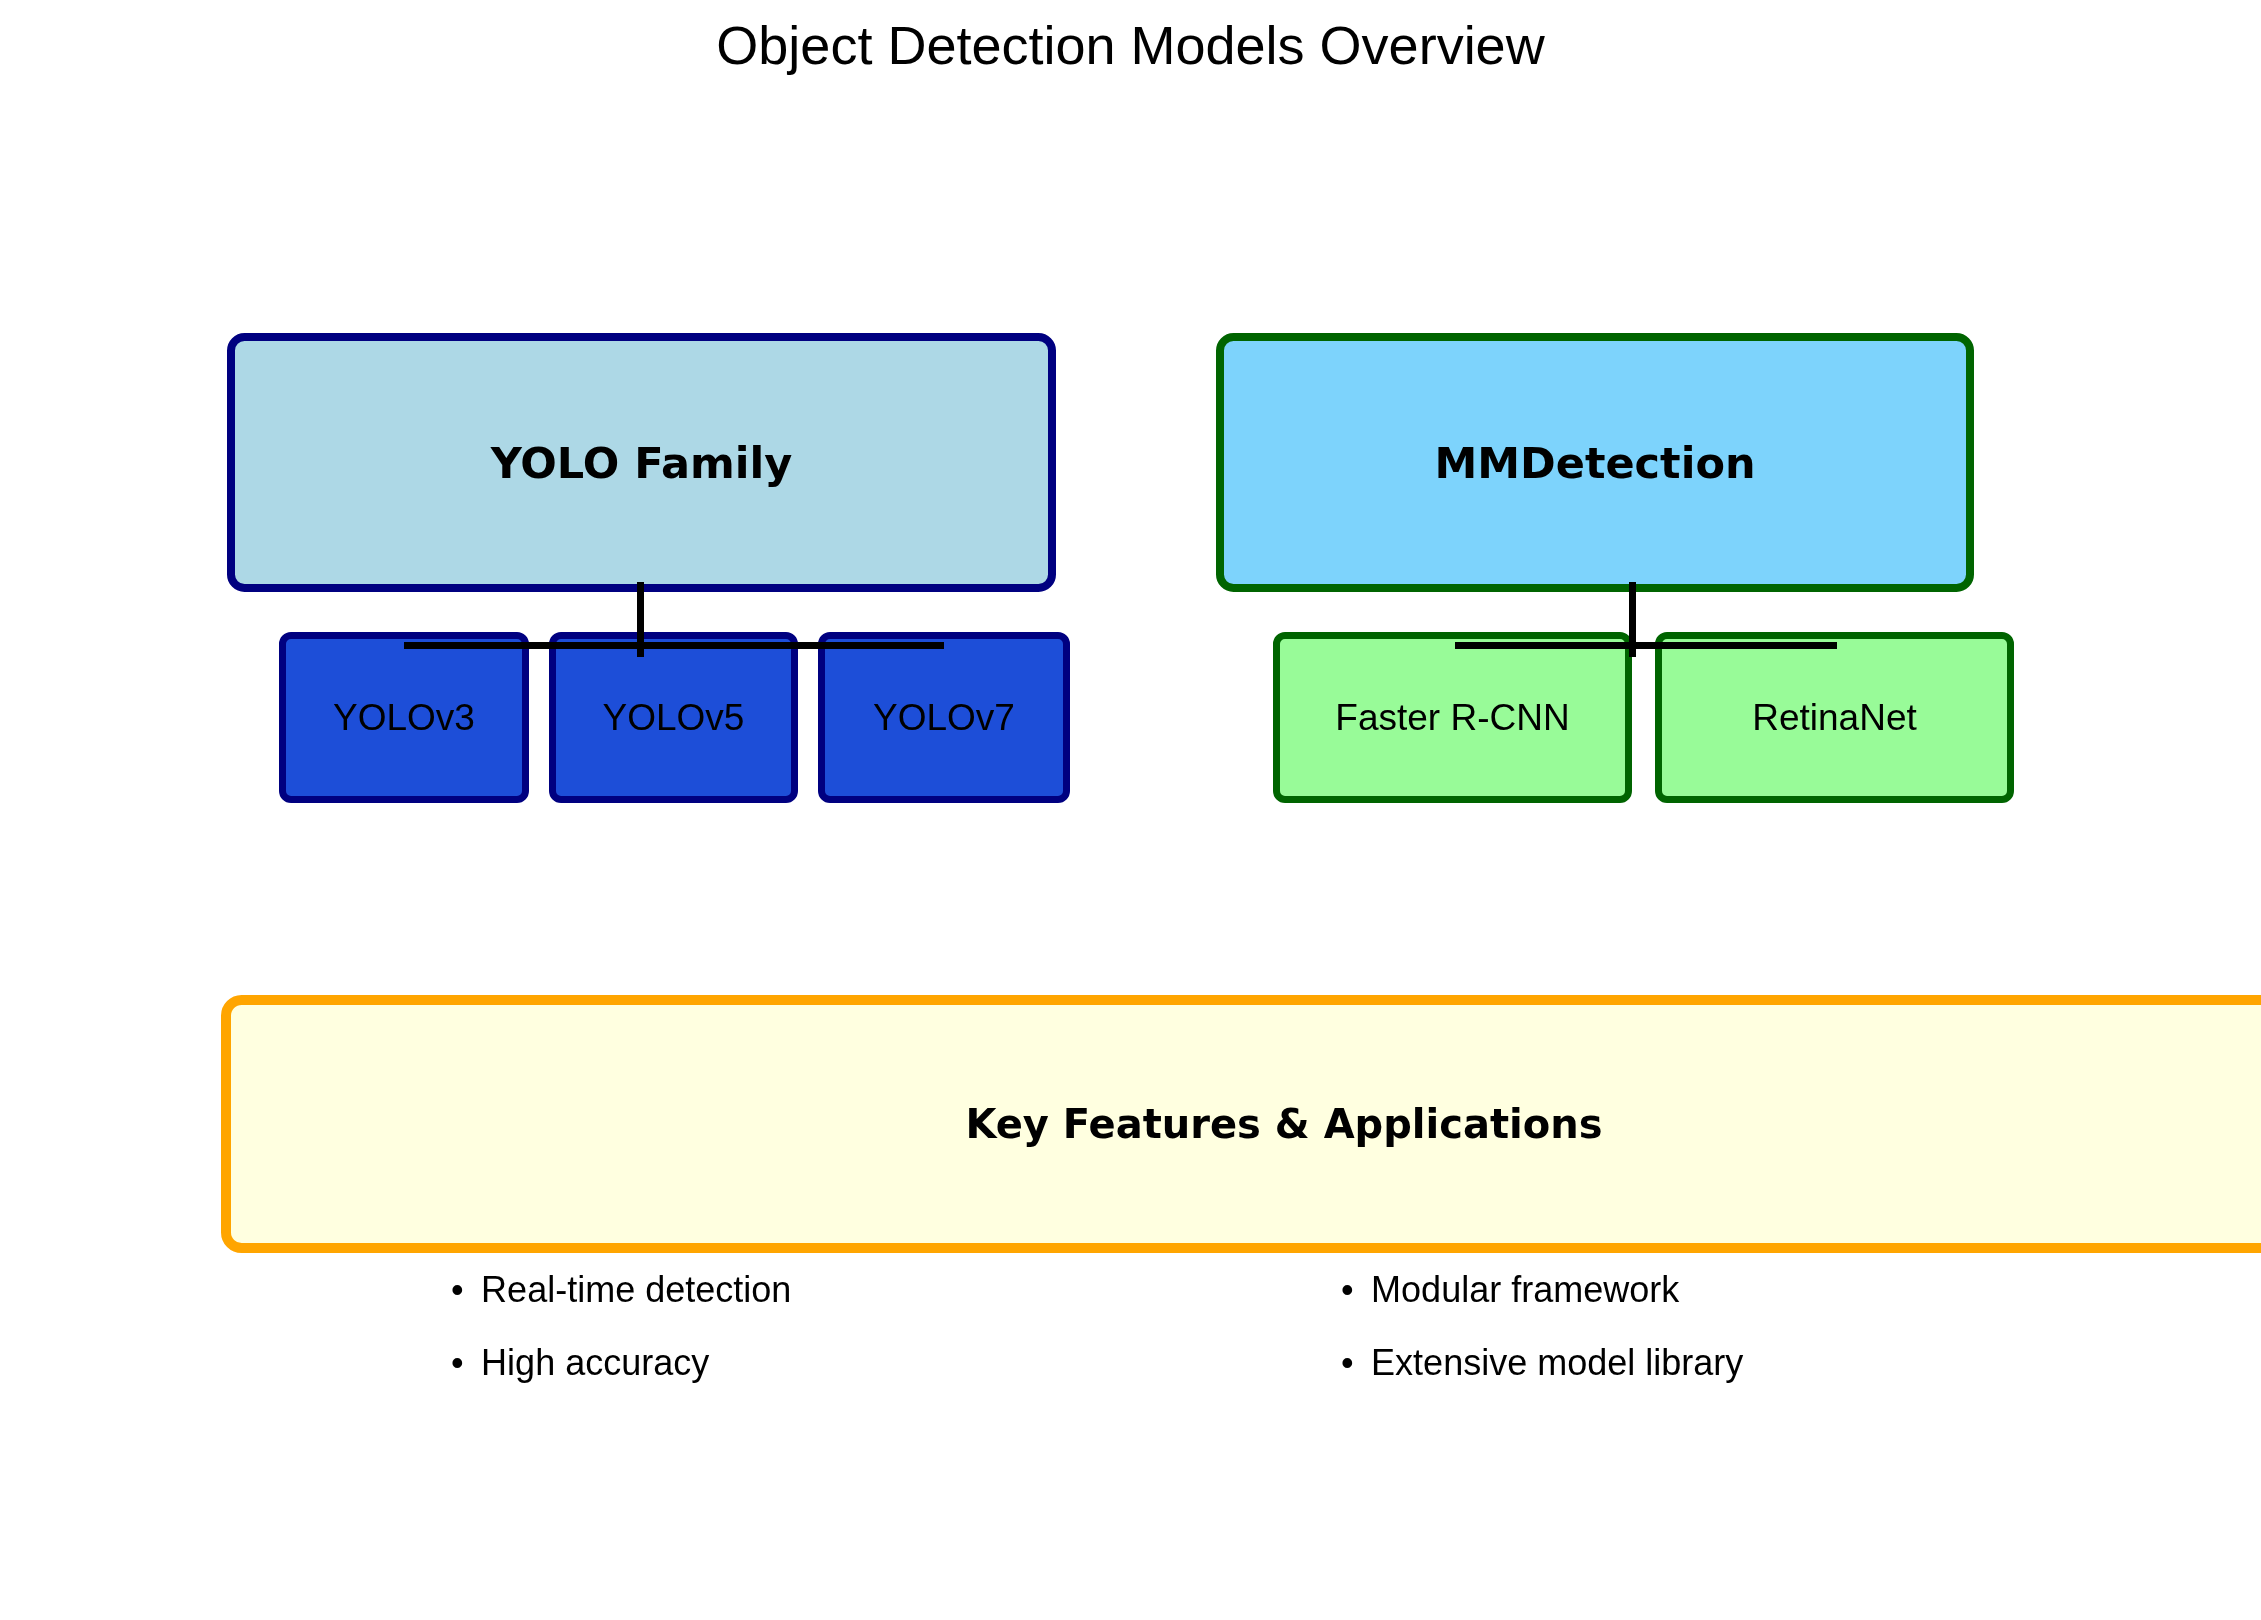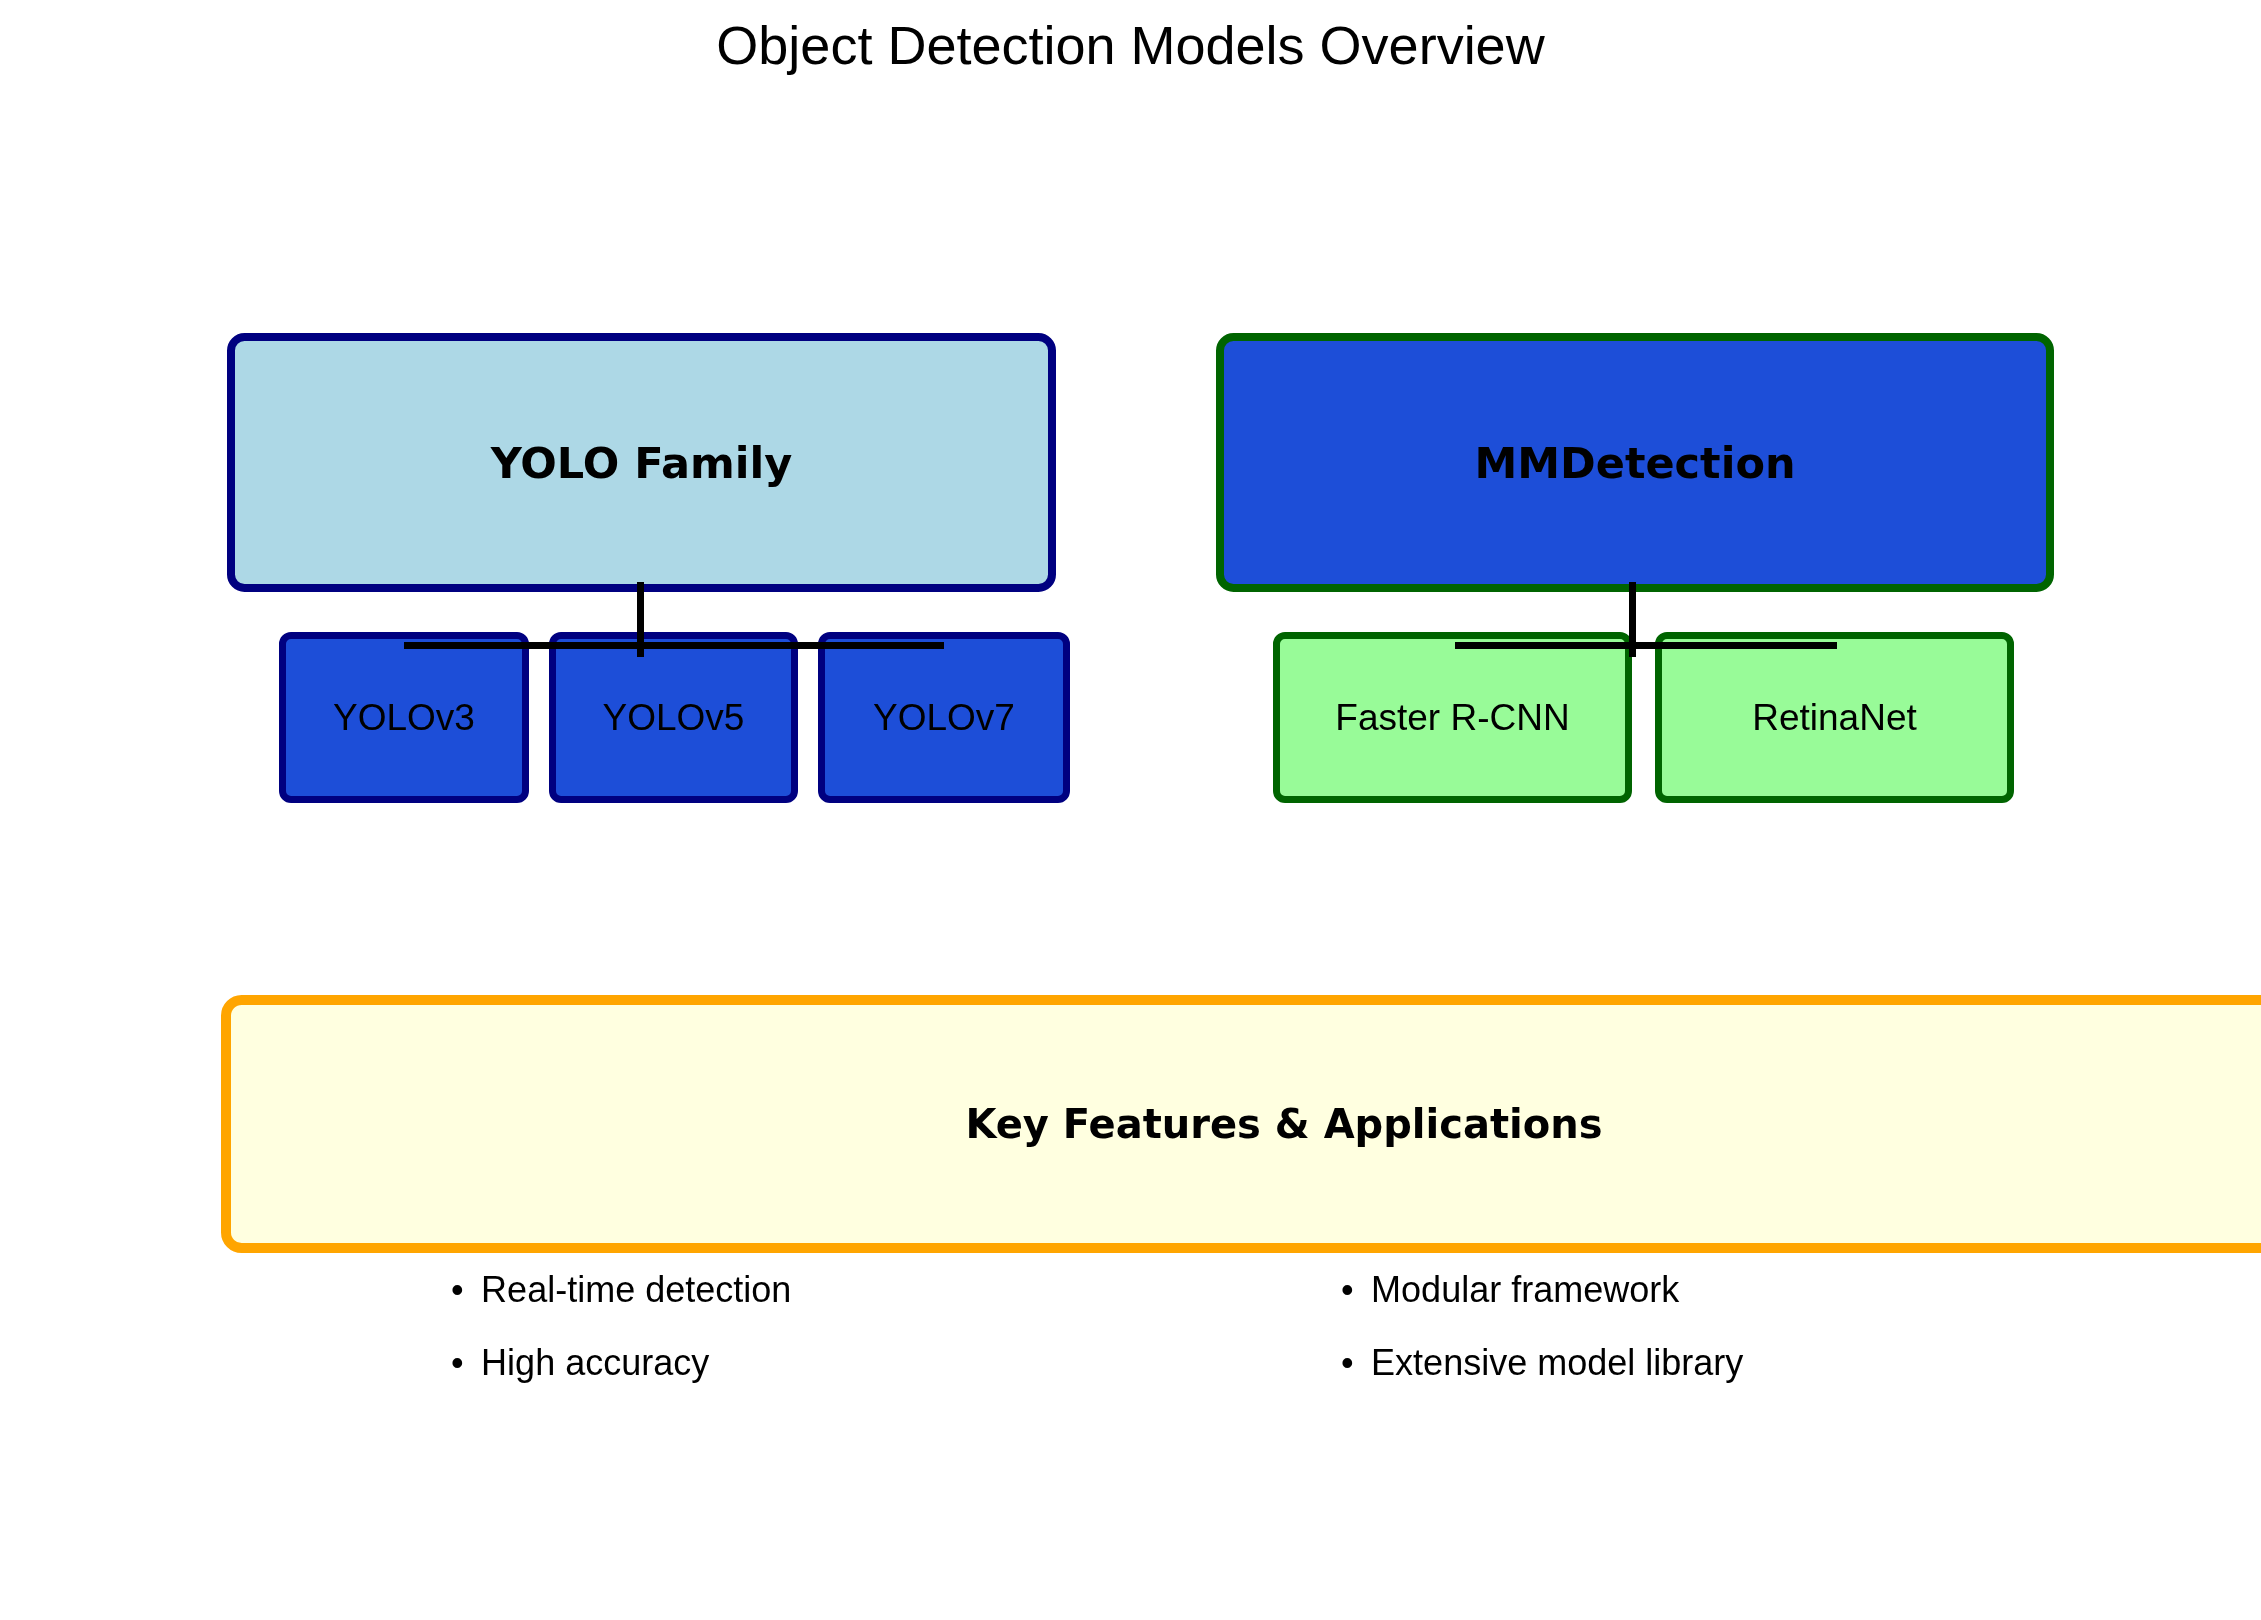--- a/index.html
+++ b/index.html
@@ -35,22 +35,22 @@
     top: 333px; height: 259px;
     border-radius: 17.5px;
     font-family: "DejaVu Sans", "Liberation Sans", sans-serif;
     font-weight: bold; font-size: 43px;
   }
   .yolo-parent {
     left: 227px; width: 829px;
     background: #ADD8E6; border: 8px solid #000080;
   }
   .mm-parent {
-    left: 1216px; width: 838px;
-    background: #1d4ed8; border: 8px solid #006400;
+    left: 1216px; width: 758px;
+    background: #7dd3fc; border: 8px solid #006400;
   }
 
   .child-box {
     top: 632px; height: 171px;
     border-radius: 12px;
     font-size: 37px; font-weight: 400;
   }
   .yolo-child { background: #1d4ed8; border: 7.1px solid #000080; }
   .mm-child   { background: #98FB98; border: 7.1px solid #006400; }
   .child-v3  { left: 279px;  width: 250px; }

